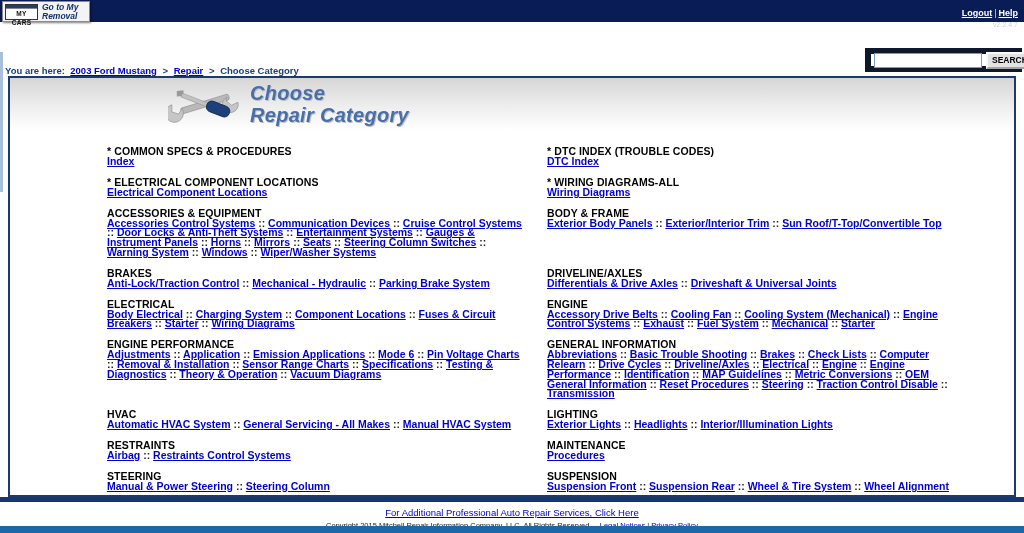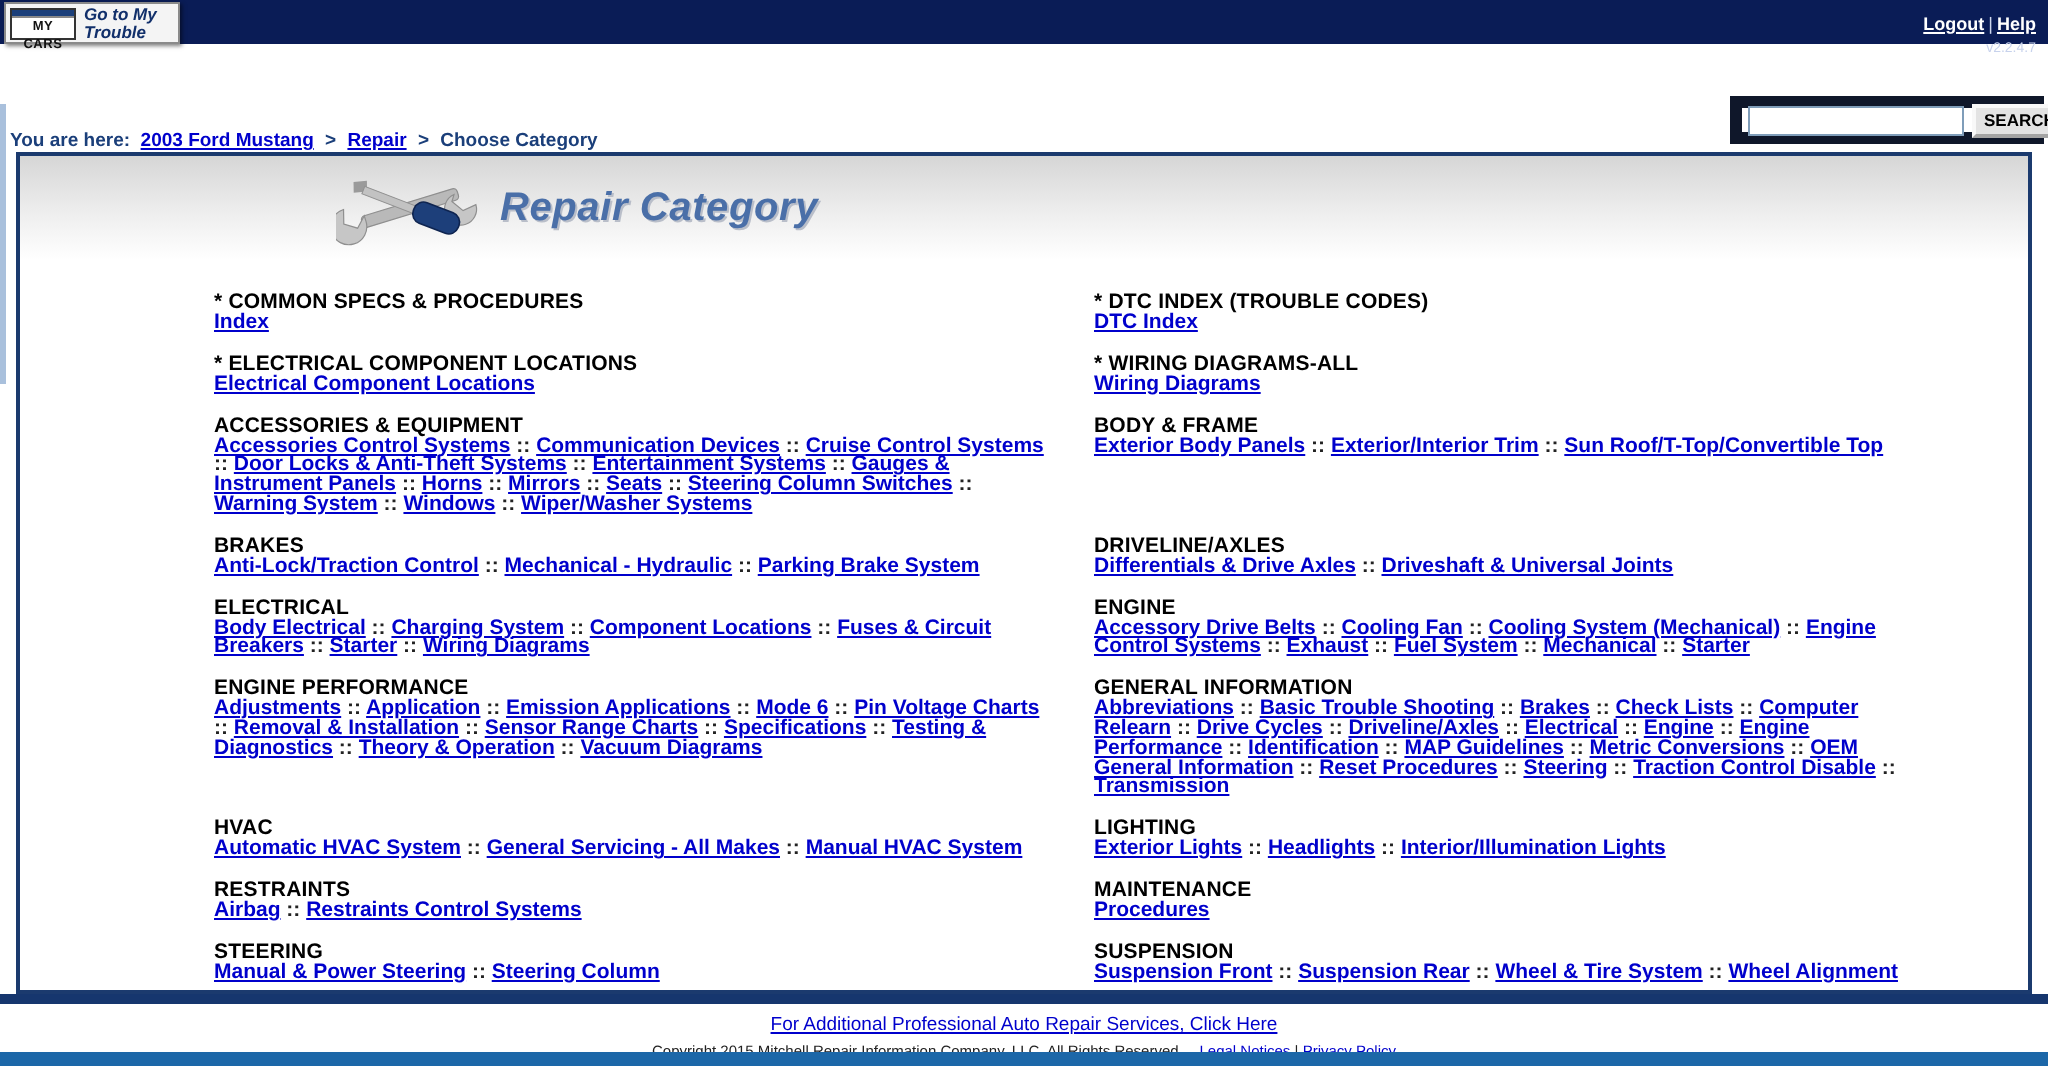--- a/index.html
+++ b/index.html
@@ -88,21 +88,21 @@
 <body>
 
 <div class="stage">
 
   <div class="topbar">
     <div class="garage-btn">
       <span class="plate">
         <span class="plate-top"></span>
         <span class="plate-text">MY CARS</span>
       </span>
-      <span class="garage-label">Go to My Trouble</span>
+      <span class="garage-label">Go to My Removal</span>
     </div>
     <div class="top-right">
       <span class="top-links">
         <a>Logout</a><span class="sep">|</span><a>Help</a>
       </span>
       <div class="version">v2.2.4.7</div>
     </div>
   </div>
 
 
@@ -131,20 +131,21 @@
           <path d="M14 23 a9 9 0 1 1 -9 -9 l-2 7 6 4 5 -5 z" fill="#c6c6c6" stroke="#8f8f8f" stroke-width="0.6"></path>
           <path d="M60 23 a8 8 0 1 0 9 8 l-7 1 -4 -6 z" fill="#c6c6c6" stroke="#8f8f8f" stroke-width="0.6"></path>
         </g>
         <g transform="rotate(21 37 23)">
           <path d="M6 21 l6 -3 2 5 -6 3 z" fill="#9a9a9a"></path>
           <rect x="12" y="21" width="28" height="4" fill="#c2c2c2" stroke="#909090" stroke-width="0.5"></rect>
           <rect x="39" y="17.5" width="24" height="11" rx="5" fill="#1d3f7a" stroke="#0e2450" stroke-width="0.8"></rect>
         </g>
       </svg>
       <div class="page-title">
+        <div>Choose</div>
         <div>Repair Category</div>
       </div>
     </div>
     <div class="category-grid" id="category-grid">
         <div class="section">
           <div class="sec-heading">* COMMON SPECS &amp; PROCEDURES</div>
           <div class="sec-links"><a>Index</a></div>
         </div>
         <div class="section">
           <div class="sec-heading">* DTC INDEX (TROUBLE CODES)</div>

